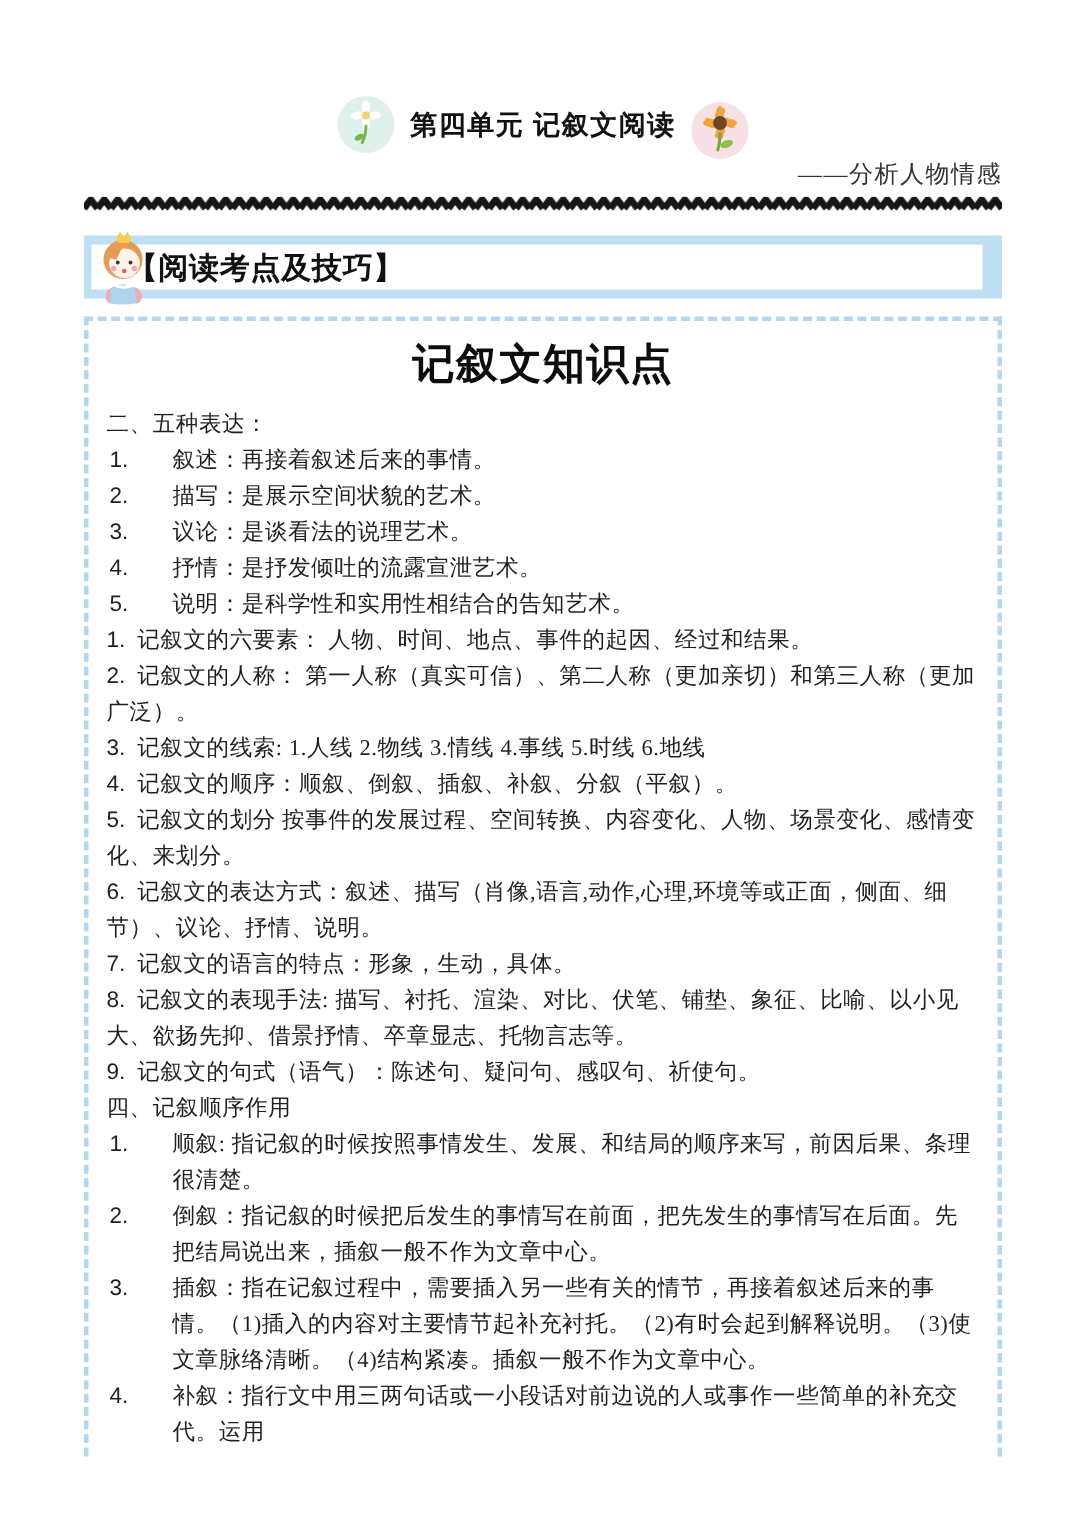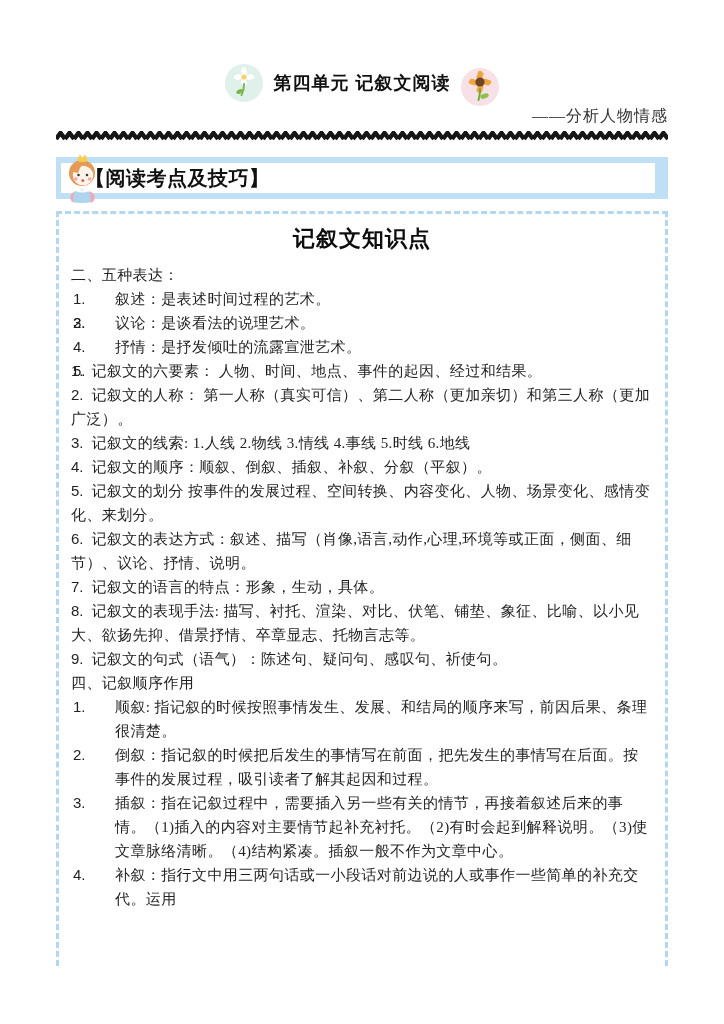--- a/index.html
+++ b/index.html
@@ -19,21 +19,21 @@
   .zigzag { width: 100%; height: 11px; margin-top: 4px; line-height: 0; }
 
   
   .section-bar { position: relative; margin-top: 15px; height: 42px; background: #bfe0f4; padding: 6px 13px 6px 5px; }
   .section-box { position: relative; height: 30px; background: #ffffff; display: flex; align-items: center; }
   .section-label { font-family: "Liberation Sans", sans-serif; font-size: 20px; font-weight: 700; color: #111; margin-left: 24px; letter-spacing: 0.5px; }
   .baby { position: absolute; left: 6px; top: -5px; z-index: 2; }
 
   
   .content-box { margin-top: 12px; border: 3px dashed #b3d7ef; border-bottom: 0; padding: 8px 12px 4px 12px; min-height: 755px; }
-  .content-title { font-family: "Liberation Sans", sans-serif; text-align: center; font-size: 22px; font-weight: 700; color: #0d0d0d; margin: 2px 0 9px 0; letter-spacing: 1px; }
+  .content-title { font-family: "Liberation Sans", sans-serif; text-align: center; font-size: 28px; font-weight: 700; color: #0d0d0d; margin: 2px 0 9px 0; letter-spacing: 1px; }
 
   .paras { font-size: 15px; line-height: 24px; letter-spacing: 0.4px; }
   .para { position: relative; }
   .para .num { font-family: "Liberation Sans", sans-serif; letter-spacing: 0; }
   .para.hang { padding-left: 44px; }
   .para.hang .num { position: absolute; left: 2px; top: 0; }
   .para.flow .num { margin-right: 8px; }
 </style>
 </head>
 <body>
@@ -116,35 +116,35 @@
     </span>
     <div class="section-box">
       <span class="section-label">【阅读考点及技巧】</span>
     </div>
   </div>
 
   <div class="content-box">
     <h2 class="content-title">记叙文知识点</h2>
     <div class="paras">
         <div class="para plain"><span class="txt">二、五种表达：</span></div>
-        <div class="para hang"><span class="num">1.</span><span class="txt">叙述：是表述时间过程的艺术。</span></div>
-        <div class="para hang"><span class="num">2.</span></div>
+        <div class="para hang"><span class="num">1.</span><span class="txt">叙述：再接着叙述后来的事情。</span></div>
+        <div class="para hang"><span class="num">2.</span><span class="txt">描写：是展示空间状貌的艺术。</span></div>
         <div class="para hang"><span class="num">3.</span><span class="txt">议论：是谈看法的说理艺术。</span></div>
         <div class="para hang"><span class="num">4.</span><span class="txt">抒情：是抒发倾吐的流露宣泄艺术。</span></div>
-        <div class="para hang"><span class="num">5.</span></div>
+        <div class="para hang"><span class="num">5.</span><span class="txt">说明：是科学性和实用性相结合的告知艺术。</span></div>
         <div class="para flow"><span class="num">1.</span><span class="txt">记叙文的六要素： 人物、时间、地点、事件的起因、经过和结果。</span></div>
         <div class="para flow"><span class="num">2.</span><span class="txt">记叙文的人称： 第一人称（真实可信）、第二人称（更加亲切）和第三人称（更加广泛）。</span></div>
         <div class="para flow"><span class="num">3.</span><span class="txt">记叙文的线索: 1.人线 2.物线 3.情线 4.事线 5.时线 6.地线</span></div>
         <div class="para flow"><span class="num">4.</span><span class="txt">记叙文的顺序：顺叙、倒叙、插叙、补叙、分叙（平叙）。</span></div>
         <div class="para flow"><span class="num">5.</span><span class="txt">记叙文的划分 按事件的发展过程、空间转换、内容变化、人物、场景变化、感情变化、来划分。</span></div>
         <div class="para flow"><span class="num">6.</span><span class="txt">记叙文的表达方式：叙述、描写（肖像,语言,动作,心理,环境等或正面，侧面、细节）、议论、抒情、说明。</span></div>
         <div class="para flow"><span class="num">7.</span><span class="txt">记叙文的语言的特点：形象，生动，具体。</span></div>
         <div class="para flow"><span class="num">8.</span><span class="txt">记叙文的表现手法: 描写、衬托、渲染、对比、伏笔、铺垫、象征、比喻、以小见大、欲扬先抑、借景抒情、卒章显志、托物言志等。</span></div>
         <div class="para flow"><span class="num">9.</span><span class="txt">记叙文的句式（语气）：陈述句、疑问句、感叹句、祈使句。</span></div>
         <div class="para plain"><span class="txt">四、记叙顺序作用</span></div>
         <div class="para hang"><span class="num">1.</span><span class="txt">顺叙: 指记叙的时候按照事情发生、发展、和结局的顺序来写，前因后果、条理很清楚。</span></div>
-        <div class="para hang"><span class="num">2.</span><span class="txt">倒叙：指记叙的时候把后发生的事情写在前面，把先发生的事情写在后面。按事件的发展过程，吸引读者了解其起因和过程。</span></div>
+        <div class="para hang"><span class="num">2.</span><span class="txt">倒叙：指记叙的时候把后发生的事情写在前面，把先发生的事情写在后面。先把结局说出来，插叙一般不作为文章中心。</span></div>
         <div class="para hang"><span class="num">3.</span><span class="txt">插叙：指在记叙过程中，需要插入另一些有关的情节，再接着叙述后来的事情。（1)插入的内容对主要情节起补充衬托。（2)有时会起到解释说明。（3)使文章脉络清晰。（4)结构紧凑。插叙一般不作为文章中心。</span></div>
         <div class="para hang"><span class="num">4.</span><span class="txt">补叙：指行文中用三两句话或一小段话对前边说的人或事作一些简单的补充交代。运用</span></div>
       </div>
   </div>
 
 </div>
 
 </body></html>

